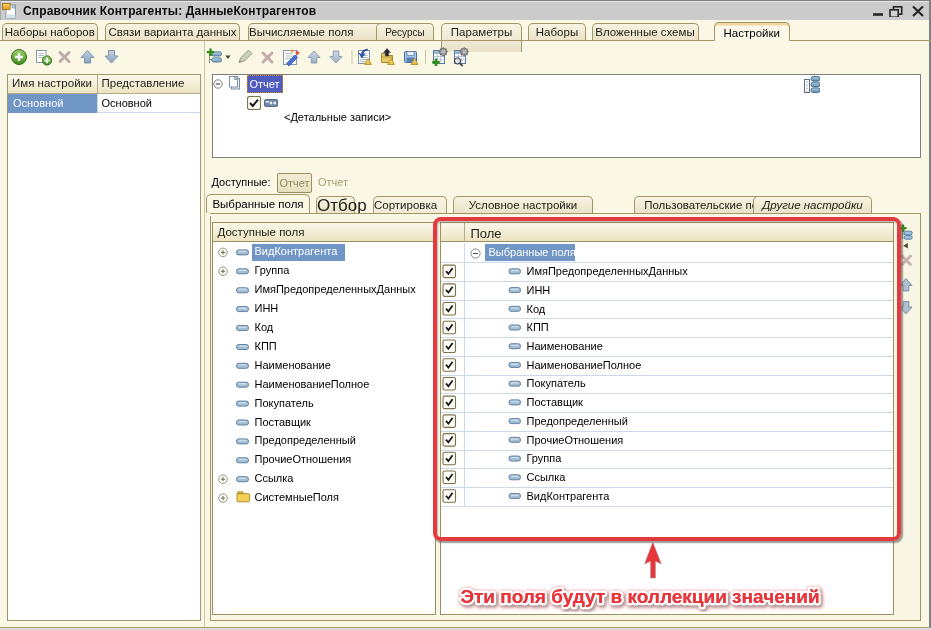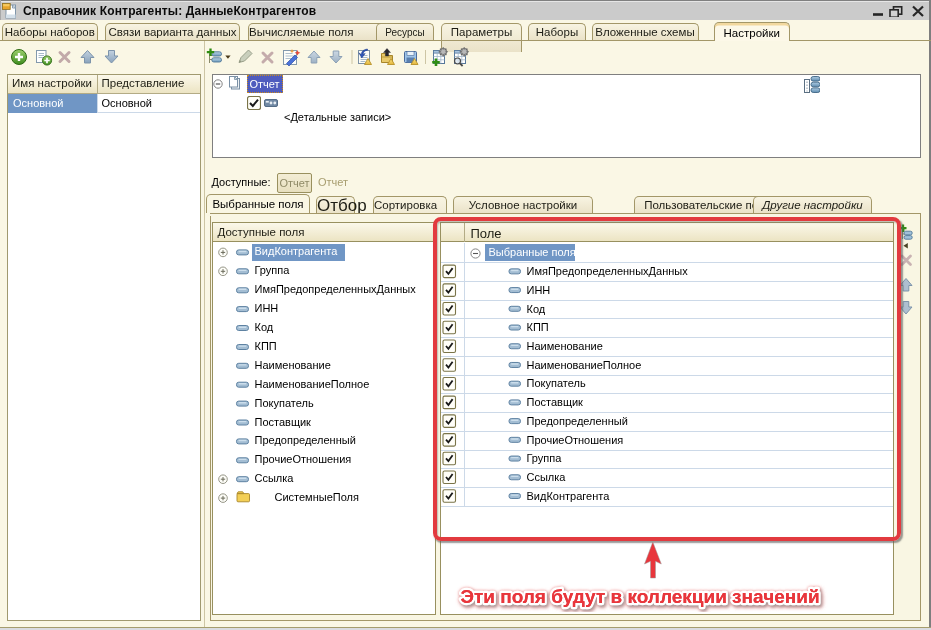--- a/index.html
+++ b/index.html
@@ -235,21 +235,21 @@
 <div class="abs row-txt" style="left:254.5px;top:302.1px;height:14px;">ИНН</div>
 <div class="abs row-txt" style="left:254.5px;top:321.1px;height:14px;">Код</div>
 <div class="abs row-txt" style="left:254.5px;top:339.9px;height:14px;">КПП</div>
 <div class="abs row-txt" style="left:254.5px;top:358.8px;height:14px;">Наименование</div>
 <div class="abs row-txt" style="left:254.5px;top:377.7px;height:14px;">НаименованиеПолное</div>
 <div class="abs row-txt" style="left:254.5px;top:396.6px;height:14px;">Покупатель</div>
 <div class="abs row-txt" style="left:254.5px;top:415.6px;height:14px;">Поставщик</div>
 <div class="abs row-txt" style="left:254.5px;top:434.4px;height:14px;">Предопределенный</div>
 <div class="abs row-txt" style="left:254.5px;top:453.3px;height:14px;">ПрочиеОтношения</div>
 <div class="abs row-txt" style="left:254.5px;top:472.2px;height:14px;">Ссылка</div>
-<div class="abs row-txt" style="left:254.5px;top:491.1px;height:14px;margin-left:20px;">СистемныеПоля</div>
+<div class="abs row-txt" style="left:254.5px;top:491.1px;height:14px;">СистемныеПоля</div>
 <div class="abs" style="left:439.5px;top:221.5px;width:454.5px;height:393px;border:1px solid #98905f;background:#fff;"></div>
 <div class="abs hdrgrad" style="left:440.5px;top:222.5px;width:452.5px;height:19.5px;border-bottom:1px solid #98905f;"></div>
 <div class="abs" style="left:464px;top:222.5px;width:1px;height:19.5px;background:#b3ab85;"></div>
 <div class="abs" style="left:470.5px;top:226px;width:60px;height:14px;color:#1e1e14;font-size:13px;">Поле</div>
 <div class="abs" style="left:440.5px;top:262.30px;width:452.5px;height:1px;background:#ccd9e8;"></div>
 <div class="abs" style="left:440.5px;top:281.02px;width:452.5px;height:1px;background:#ccd9e8;"></div>
 <div class="abs" style="left:440.5px;top:299.74px;width:452.5px;height:1px;background:#ccd9e8;"></div>
 <div class="abs" style="left:440.5px;top:318.46px;width:452.5px;height:1px;background:#ccd9e8;"></div>
 <div class="abs" style="left:440.5px;top:337.18px;width:452.5px;height:1px;background:#ccd9e8;"></div>
 <div class="abs" style="left:440.5px;top:355.90px;width:452.5px;height:1px;background:#ccd9e8;"></div>

